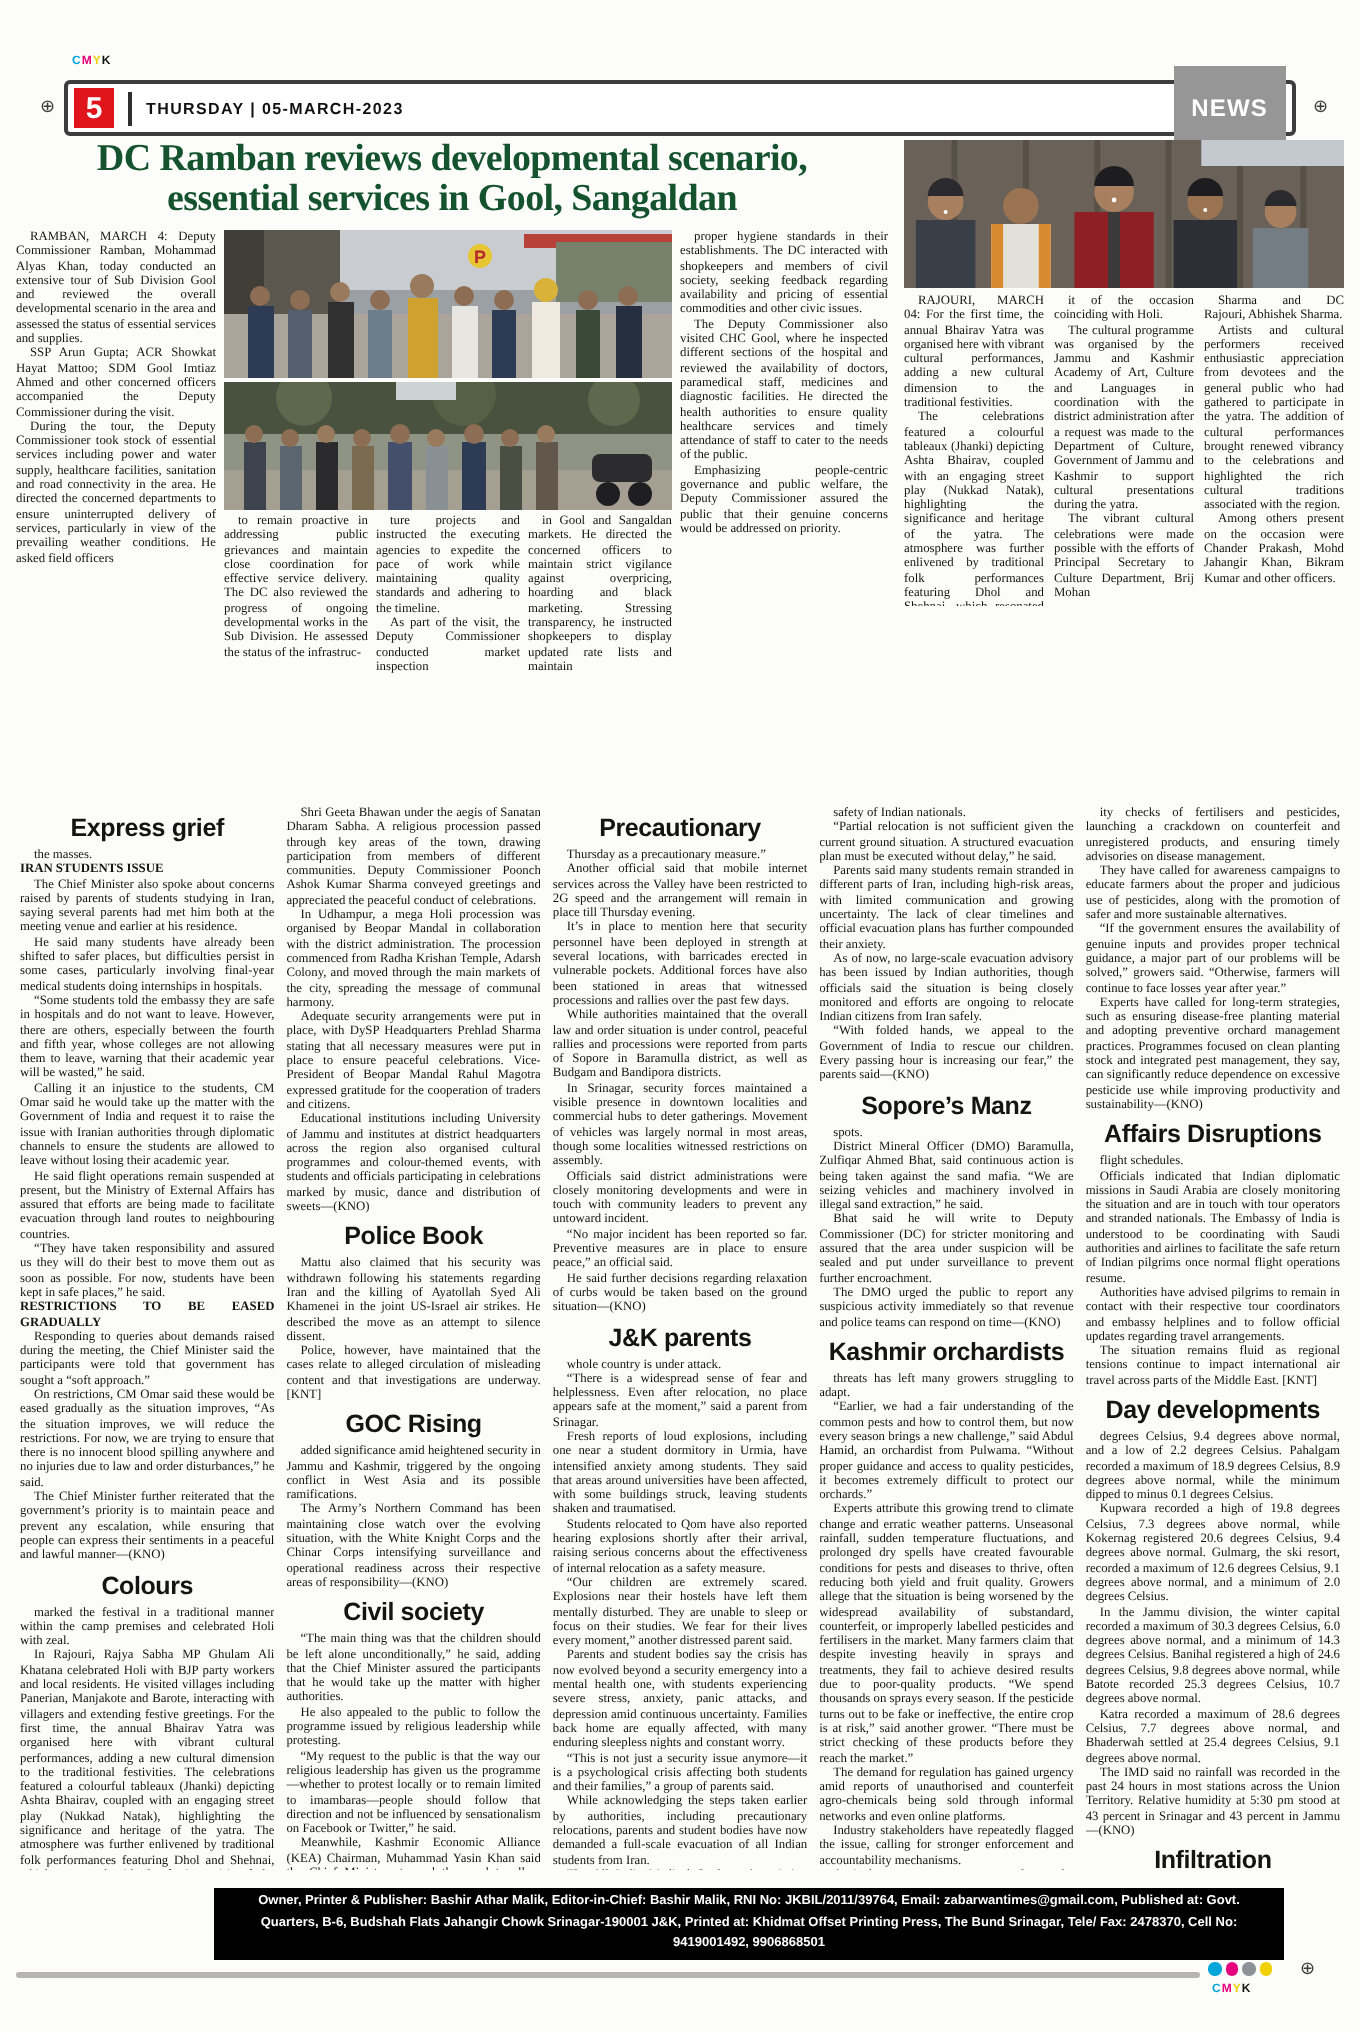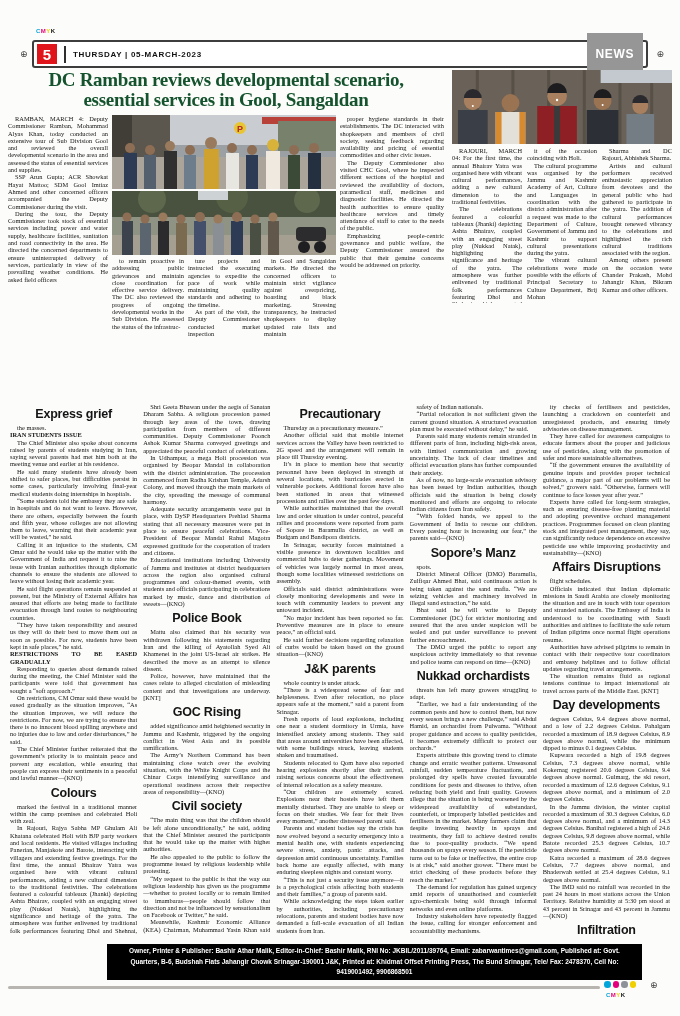--- a/index.html
+++ b/index.html
@@ -297,21 +297,21 @@
         <p>safety of Indian nationals.</p>
         <p>“Partial relocation is not sufficient given the current ground situation. A structured evacuation plan must be executed without delay,” he said.</p>
         <p>Parents said many students remain stranded in different parts of Iran, including high-risk areas, with limited communication and growing uncertainty. The lack of clear timelines and official evacuation plans has further compounded their anxiety.</p>
         <p>As of now, no large-scale evacuation advisory has been issued by Indian authorities, though officials said the situation is being closely monitored and efforts are ongoing to relocate Indian citizens from Iran safely.</p>
         <p>“With folded hands, we appeal to the Government of India to rescue our children. Every passing hour is increasing our fear,” the parents said—(KNO)</p>
         <h3>Sopore’s Manz</h3>
         <p>spots.</p>
         <p>District Mineral Officer (DMO) Baramulla, Zulfiqar Ahmed Bhat, said continuous action is being taken against the sand mafia. “We are seizing vehicles and machinery involved in illegal sand extraction,” he said.</p>
         <p>Bhat said he will write to Deputy Commissioner (DC) for stricter monitoring and assured that the area under suspicion will be sealed and put under surveillance to prevent further encroachment.</p>
         <p>The DMO urged the public to report any suspicious activity immediately so that revenue and police teams can respond on time—(KNO)</p>
-        <h3>Nukkad orchardists</h3>
+        <h3>Kashmir orchardists</h3>
         <p>threats has left many growers struggling to adapt.</p>
         <p>“Earlier, we had a fair understanding of the common pests and how to control them, but now every season brings a new challenge,” said Abdul Hamid, an orchardist from Pulwama. “Without proper guidance and access to quality pesticides, it becomes extremely difficult to protect our orchards.”</p>
         <p>Experts attribute this growing trend to climate change and erratic weather patterns. Unseasonal rainfall, sudden temperature fluctuations, and prolonged dry spells have created favourable conditions for pests and diseases to thrive, often reducing both yield and fruit quality. Growers allege that the situation is being worsened by the widespread availability of substandard, counterfeit, or improperly labelled pesticides and fertilisers in the market. Many farmers claim that despite investing heavily in sprays and treatments, they fail to achieve desired results due to poor-quality products. “We spend thousands on sprays every season. If the pesticide turns out to be fake or ineffective, the entire crop is at risk,” said another grower. “There must be strict checking of these products before they reach the market.”</p>
         <p>The demand for regulation has gained urgency amid reports of unauthorised and counterfeit agro-chemicals being sold through informal networks and even online platforms.</p>
         <p>Industry stakeholders have repeatedly flagged the issue, calling for stronger enforcement and accountability mechanisms.</p>
         <p>Agriculture experts warn that the indiscriminate use of unverified pesticides not only harms crops but also poses serious risks to human health, soil fertility, and the broader ecosystem. Weak monitoring and gaps in regulatory enforcement continue to allow unsafe practices to persist, they said.</p>
       </div>
     <div class="ccol">
         <p>ity checks of fertilisers and pesticides, launching a crackdown on counterfeit and unregistered products, and ensuring timely advisories on disease management.</p>
         <p>They have called for awareness campaigns to educate farmers about the proper and judicious use of pesticides, along with the promotion of safer and more sustainable alternatives.</p>

